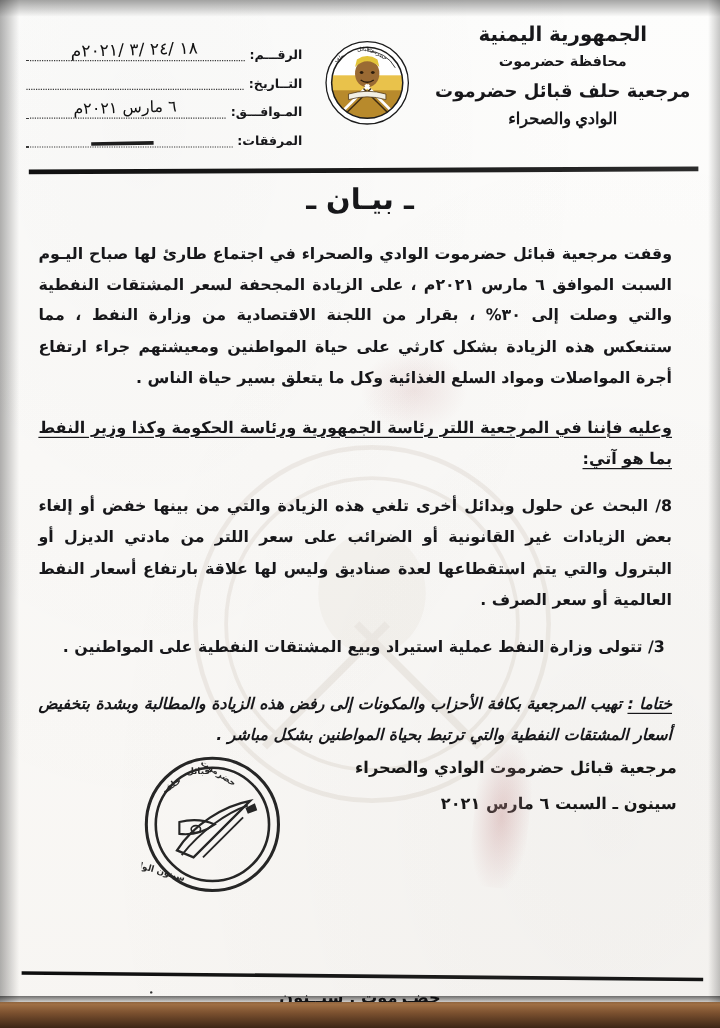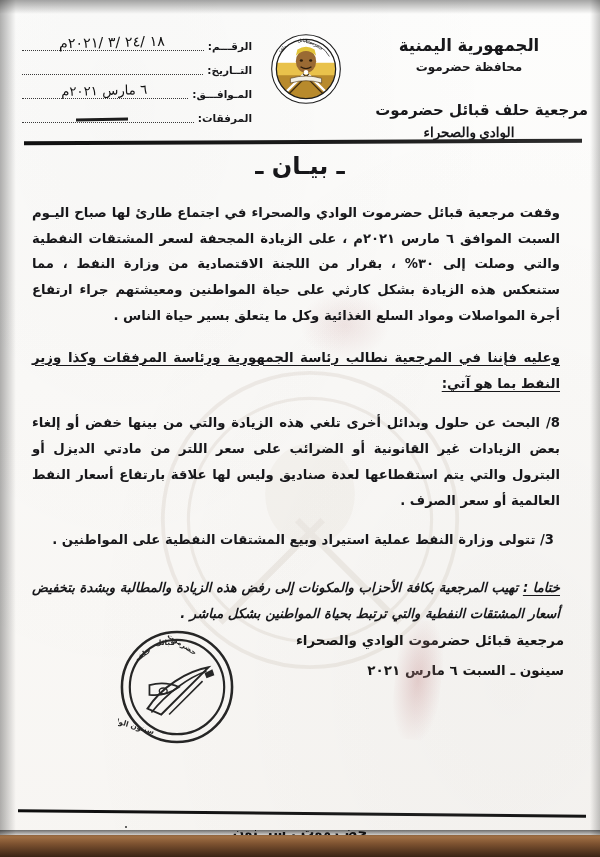--- a/index.html
+++ b/index.html
@@ -63,21 +63,21 @@
   .header {
     position: absolute;
     top: 18px;
     left: 14px;
     right: 10px;
     height: 118px;
   }
   .header-right {
     position: absolute;
     right: 2px;
-    top: 16px;
+    top: 0;
     width: 238px;
     text-align: center;
     line-height: 1.3;
   }
   .hdr-republic {
     font-size: 17px;
     font-weight: 700;
     letter-spacing: 0px;
     font-family: "DejaVu Sans", "Liberation Sans", sans-serif;
     transform: scaleX(0.97);
@@ -85,24 +85,23 @@
   .hdr-gov {
     font-size: 12px;
     font-weight: 700;
     margin-top: 4px;
     letter-spacing: 1.2px;
     font-family: "DejaVu Sans", "Liberation Sans", sans-serif;
   }
   .hdr-org {
     font-size: 15px;
     font-weight: 700;
-    margin-top: 25px;
+    margin-top: 7px;
     letter-spacing: 0.6px;
     font-family: "DejaVu Sans", "Liberation Sans", sans-serif;
-    text-align: right;
   }
   .hdr-org2 {
     font-size: 13.5px;
     font-weight: 700;
     margin-top: 4px;
     font-family: Liberation Serif, serif;
   }
 
   
   .emblem {
@@ -443,21 +442,21 @@
       <circle cx="50" cy="50" r="38" fill="none" stroke="#7a5a3a" stroke-width="1"></circle>
       <ellipse cx="50" cy="42" rx="14" ry="16" fill="#8a6a45" opacity="0.5"></ellipse>
       <path d="M22 82 L54 50 M78 82 L46 50" stroke="#7a5a3a" stroke-width="2" fill="none"></path>
     </svg>
   </div>
   <div class="smudge2"></div>
 
   <div class="body">
     <p class="para intro">وقفت مرجعية قبائل حضرموت الوادي والصحراء في اجتماع طارئ لها صباح اليـوم السبت الموافق ٦ مارس ٢٠٢١م ، على الزيادة المجحفة لسعر المشتقات النفطية والتي وصلت إلى ٣٠% ، بقرار من اللجنة الاقتصادية من وزارة النفط ، مما ستنعكس هذه الزيادة بشكل كارثي على حياة المواطنين ومعيشتهم جراء ارتفاع أجرة المواصلات ومواد السلع الغذائية وكل ما يتعلق بسير حياة الناس .</p>
 
-    <p class="demand-head">وعليه فإننا في المرجعية نطالب رئاسة الجمهورية ورئاسة المرفقات وكذا وزير النفط بما هو آتي:</p>
+    <p class="demand-head">وعليه فإننا في المرجعية اللتر رئاسة الجمهورية ورئاسة الحكومة وكذا وزير النفط بما هو آتي:</p>
 
     <p class="demand-item">8/ البحث عن حلول وبدائل أخرى تلغي هذه الزيادة والتي من بينها خفض أو إلغاء بعض الزيادات غير القانونية أو الضرائب على سعر اللتر من مادتي الديزل أو البترول والتي يتم استقطاعها لعدة صناديق وليس لها علاقة بارتفاع أسعار النفط العالمية أو سعر الصرف .</p>
     <p class="demand-item second">3/ تتولى وزارة النفط عملية استيراد وبيع المشتقات النفطية على المواطنين .</p>
 
     <p class="closing">
       <span class="kh">ختاما :</span>
       <span>تهيب المرجعية بكافة الأحزاب والمكونات إلى رفض هذه الزيادة والمطالبة وبشدة بتخفيض أسعار المشتقات النفطية والتي ترتبط بحياة المواطنين بشكل مباشر .</span>
     </p>
   </div>
 

